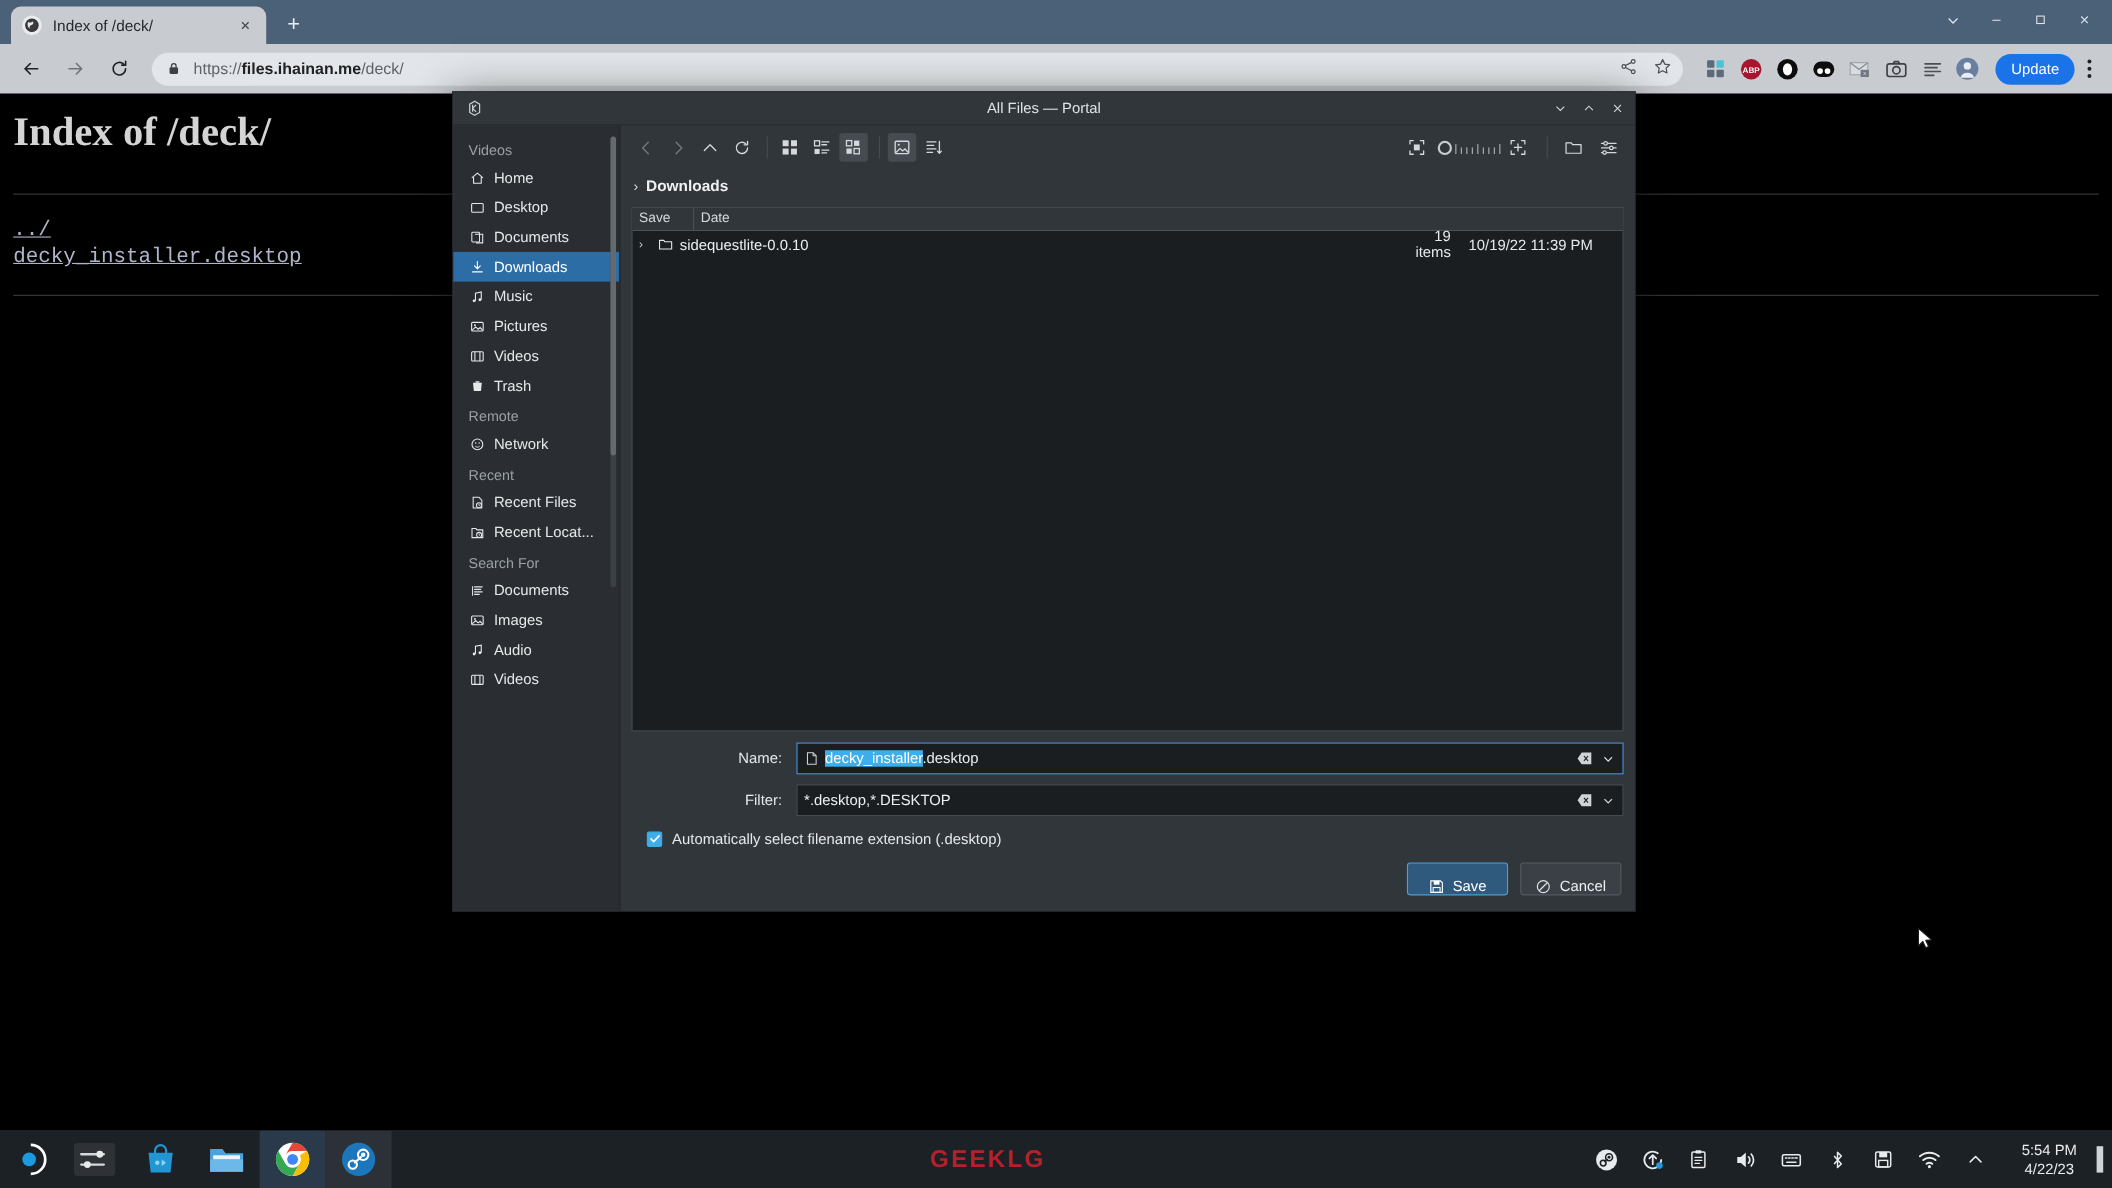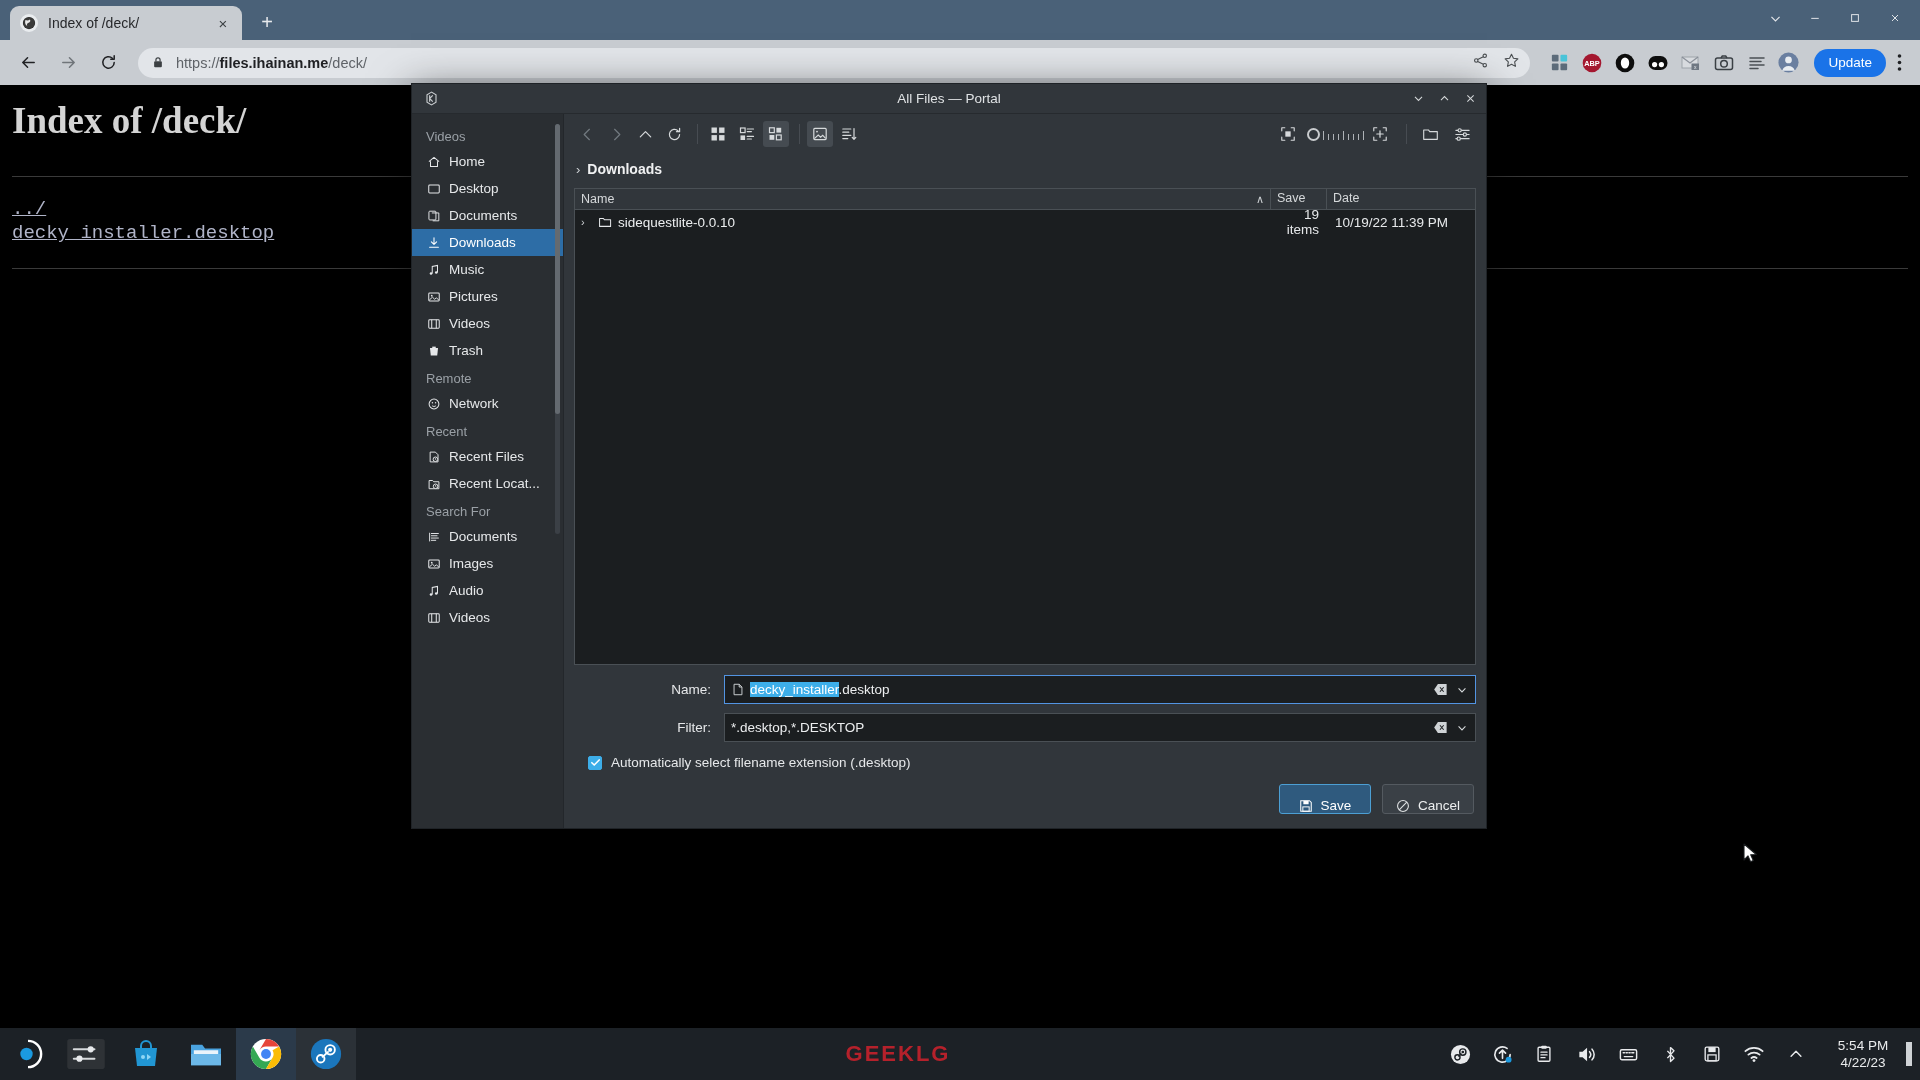--- a/index.html
+++ b/index.html
@@ -708,24 +708,20 @@
         </div>
       </div>
 
       <div class="crumbs">
         <span class="crumb-arrow">›</span>
         <span class="crumb-text">Downloads</span>
       </div>
 
       <div class="listwrap">
         <div class="lhead">
-          <div class="c-name">
-            <span>Name</span>
-            <span class="sortarrow">∧</span>
-          </div>
           <div class="c-size">Save</div>
           <div class="c-date">Date</div>
         </div>
         <div class="lrow">
           <span class="r-name">
             <span class="r-exp">›</span>
             <span class="folder-ico">
               <svg width="14" height="14" viewBox="0 0 16 16">
                   <path d="M1.8 4h4.4l1.2 1.5h7v7.5H1.8z" stroke="#e6e8ea" stroke-width="1.15" fill="none" stroke-linejoin="round"></path>
                 </svg>

